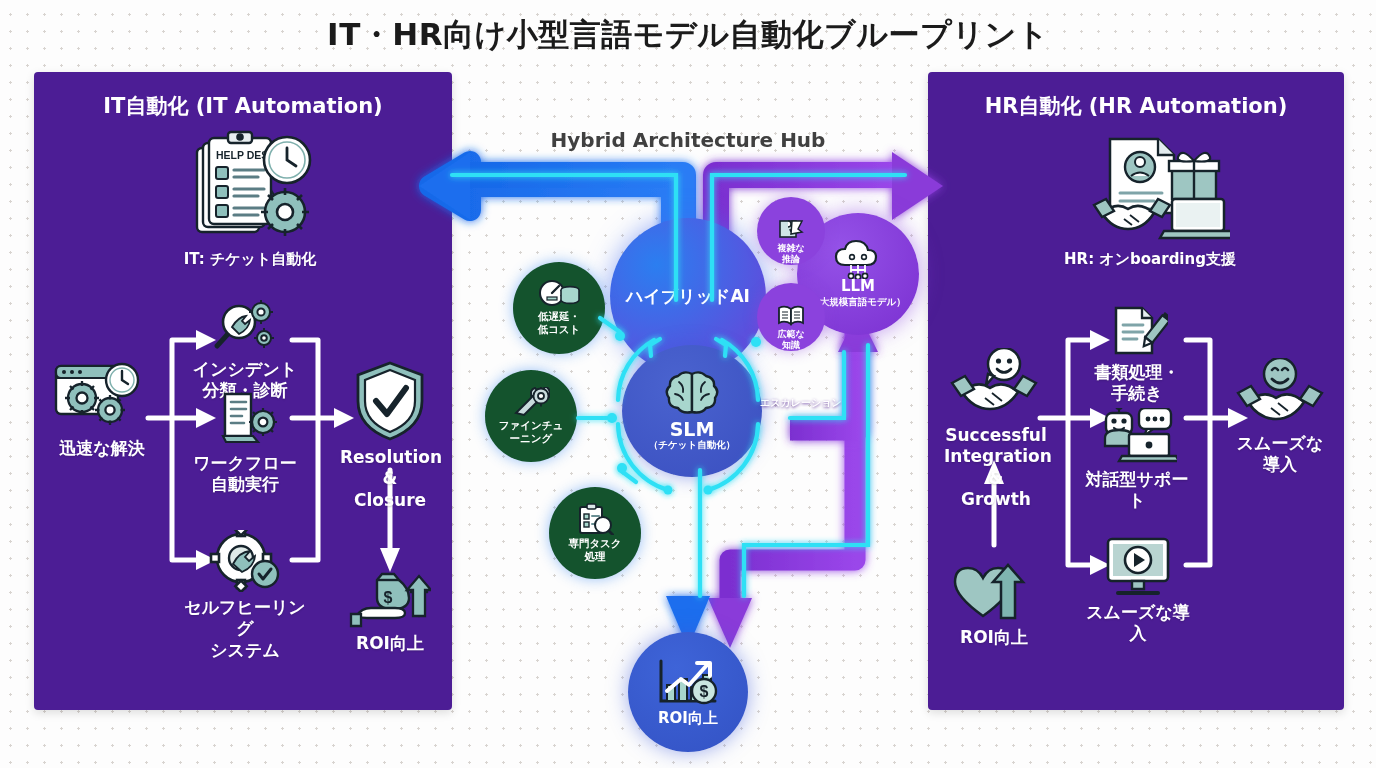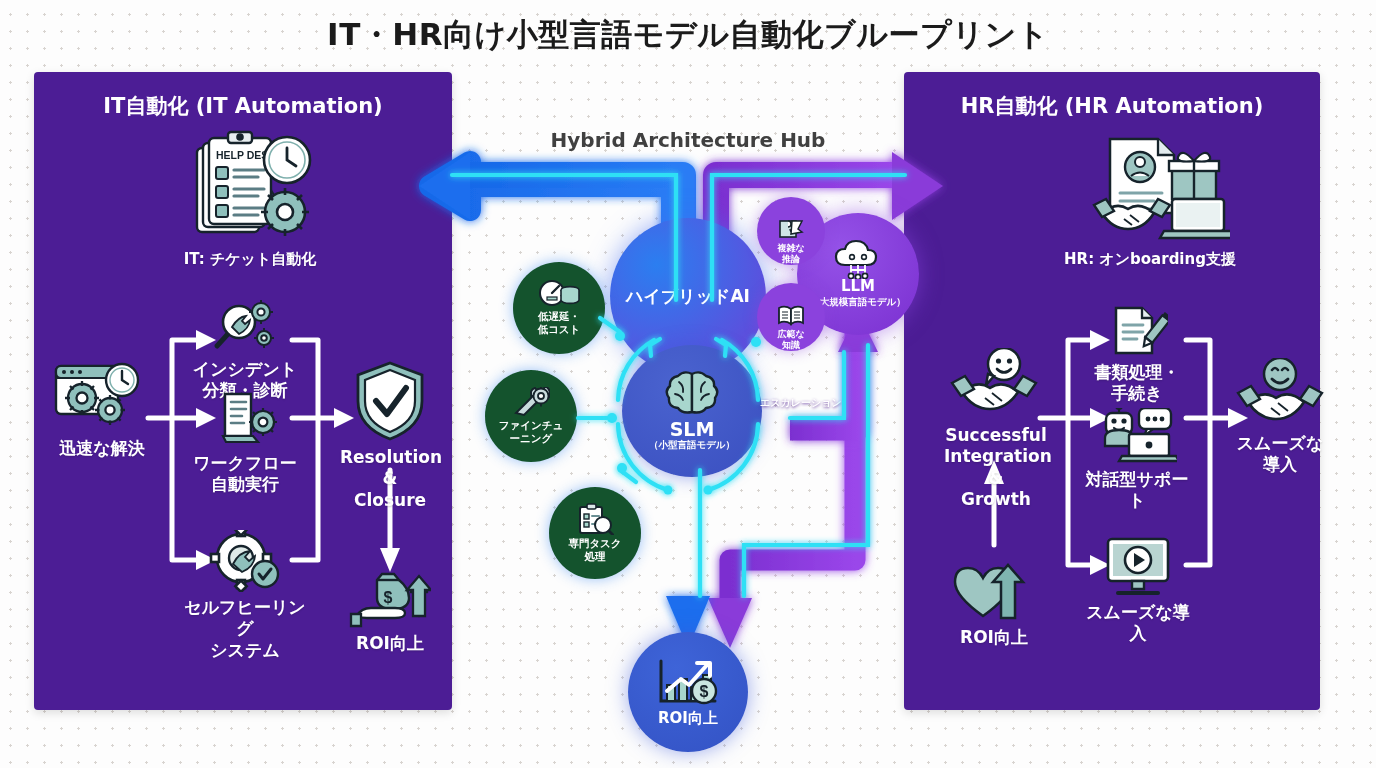--- a/index.html
+++ b/index.html
@@ -20,21 +20,21 @@
     font-size:31px;font-weight:bold;color:#1b1b1b;letter-spacing:.5px;
     font-family:"DejaVu Sans","Liberation Sans",sans-serif;
   }
 
   
   .panel{
     position:absolute;background:#4c1d95;border-radius:4px;
     box-shadow:0 3px 10px rgba(0,0,0,.13);
   }
   #panel-it{left:34px;top:72px;width:418px;height:638px;}
-  #panel-hr{left:904px;top:72px;width:416px;height:638px;}
+  #panel-hr{left:928px;top:72px;width:416px;height:638px;}
   .panel-title{
     position:absolute;left:0;top:20px;width:100%;text-align:center;
     color:#ffffff;font-size:21px;font-weight:bold;
     font-family:"DejaVu Sans","Liberation Sans",sans-serif;
   }
 
   
   .pnode{position:absolute;text-align:center;color:#ffffff;}
   .pnode .lbl{
     font-size:17px;font-weight:bold;line-height:1.25;
@@ -551,21 +551,21 @@
       <path d="M27 4 q8 -4 14 2 q9 2 8 10 q6 5 1 12 q1 9 -9 10 q-4 6 -14 4 z" fill="#a8d6cd" stroke="#16232b" stroke-width="2.4" stroke-linejoin="round"></path>
       <g stroke="#16232b" stroke-width="1.8" fill="none" stroke-linecap="round">
         <path d="M27 8 v34"></path>
           <path d="M14 12 q5 4 4 10"></path>
           <path d="M40 12 q-5 4 -4 10"></path>
         <path d="M10 24 q6 1 8 6"></path>
           <path d="M44 24 q-6 1 -8 6"></path>
       </g>
     </svg>
     <span class="t1">SLM</span>
-    <span class="t2">（小型言語モデル）</span>
+    <span class="t2">（チケット自動化）</span>
   </div>
 
   <div class="circle" id="c-roi">
     <svg width="66" height="50" viewBox="0 0 66 50">
       <path d="M6 4 V44 H60" stroke="#16232b" stroke-width="3" fill="none" stroke-linecap="round"></path>
       <g stroke="#16232b" stroke-width="2" fill="#a8d6cd">
         <rect x="12" y="28" width="8" height="16"></rect>
           <rect x="24" y="22" width="8" height="22"></rect>
         <rect x="36" y="30" width="8" height="14"></rect>
           <rect x="48" y="18" width="8" height="26"></rect>

